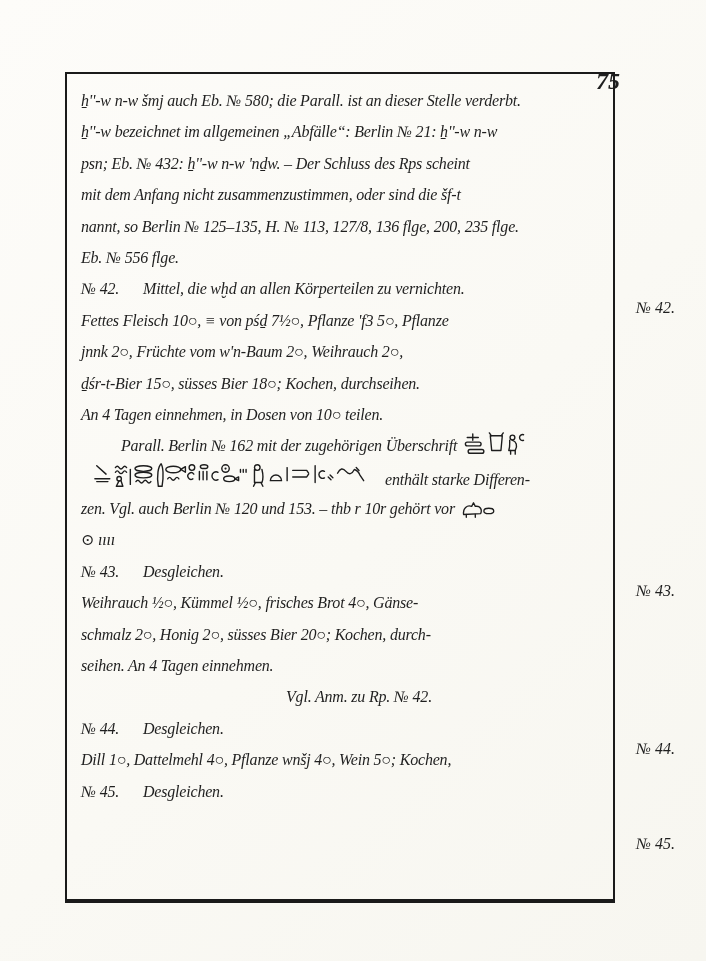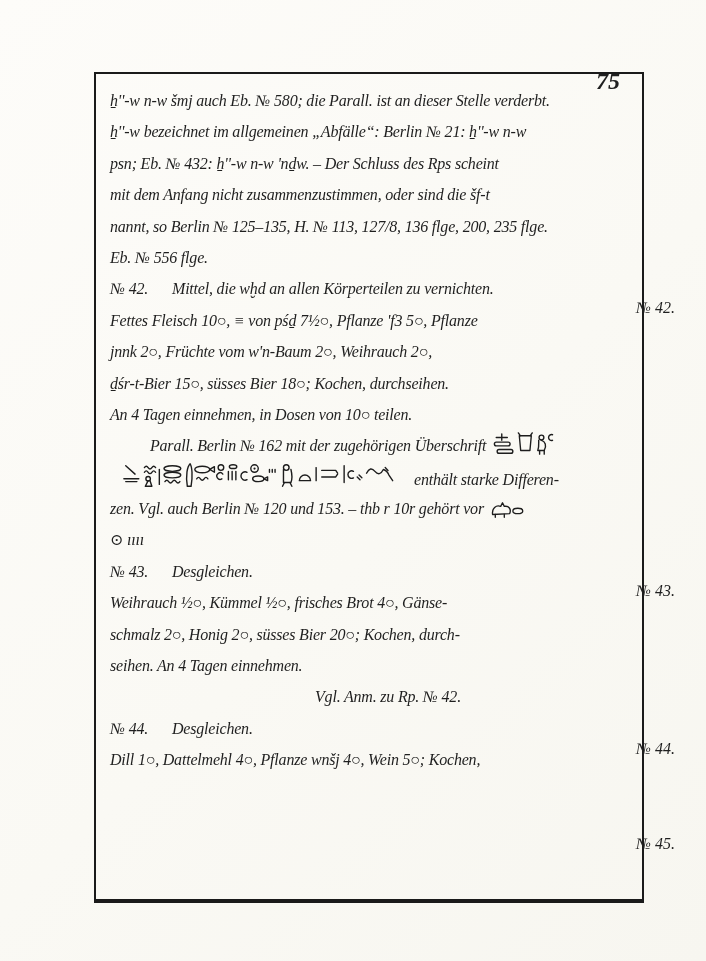--- a/index.html
+++ b/index.html
@@ -10,21 +10,21 @@
     background:linear-gradient(135deg,#fdfcf9 0%,#faf9f4 55%,#f7f6f0 100%);
     font-family:"Liberation Serif","DejaVu Serif","DejaVu Sans",serif;
     color:#1f1f1f;
     overflow:hidden;
   }
   .page-number{
     position:absolute;top:48px;left:596px;
     font-style:italic;font-weight:bold;font-size:24px;margin-top:20px;
   }
   .frame{
-    position:absolute;left:94px;top:72px;width:550px;height:831px;
+    position:absolute;left:65px;top:72px;width:550px;height:831px;
     border:2.5px solid #1a1a1a;border-bottom-width:4px;
     box-sizing:border-box;
     padding:11px 6px 0 14px;
     overflow:hidden;
   }
   .line{
     height:31.4px;line-height:31.4px;
     white-space:nowrap;
     font-style:italic;
     font-size:16px;
@@ -145,20 +145,23 @@
     <div class="line">schmalz 2○, Honig 2○, süsses Bier 20○; Kochen, durch-</div>
     <div class="line">seihen. An 4 Tagen einnehmen.</div>
     <div class="line indent-sm">Vgl. Anm. zu Rp. № 42.</div>
 
     <div class="line">
       <span class="rpno">№ 44.</span><span>Desgleichen.</span>
     </div>
 
     <div class="line">Dill 1○, Dattelmehl 4○, Pflanze wnšj 4○, Wein 5○; Kochen,</div>
 
+    <div class="line">
+      <span class="rpno">№ 45.</span><span>Desgleichen.</span>
+    </div>
 
   </div>
 
   <div class="margin-note mn-0">№ 42.</div>
   <div class="margin-note mn-1">№ 43.</div>
   <div class="margin-note mn-2">№ 44.</div>
   <div class="margin-note mn-3">№ 45.</div>
 
 </div>
 

